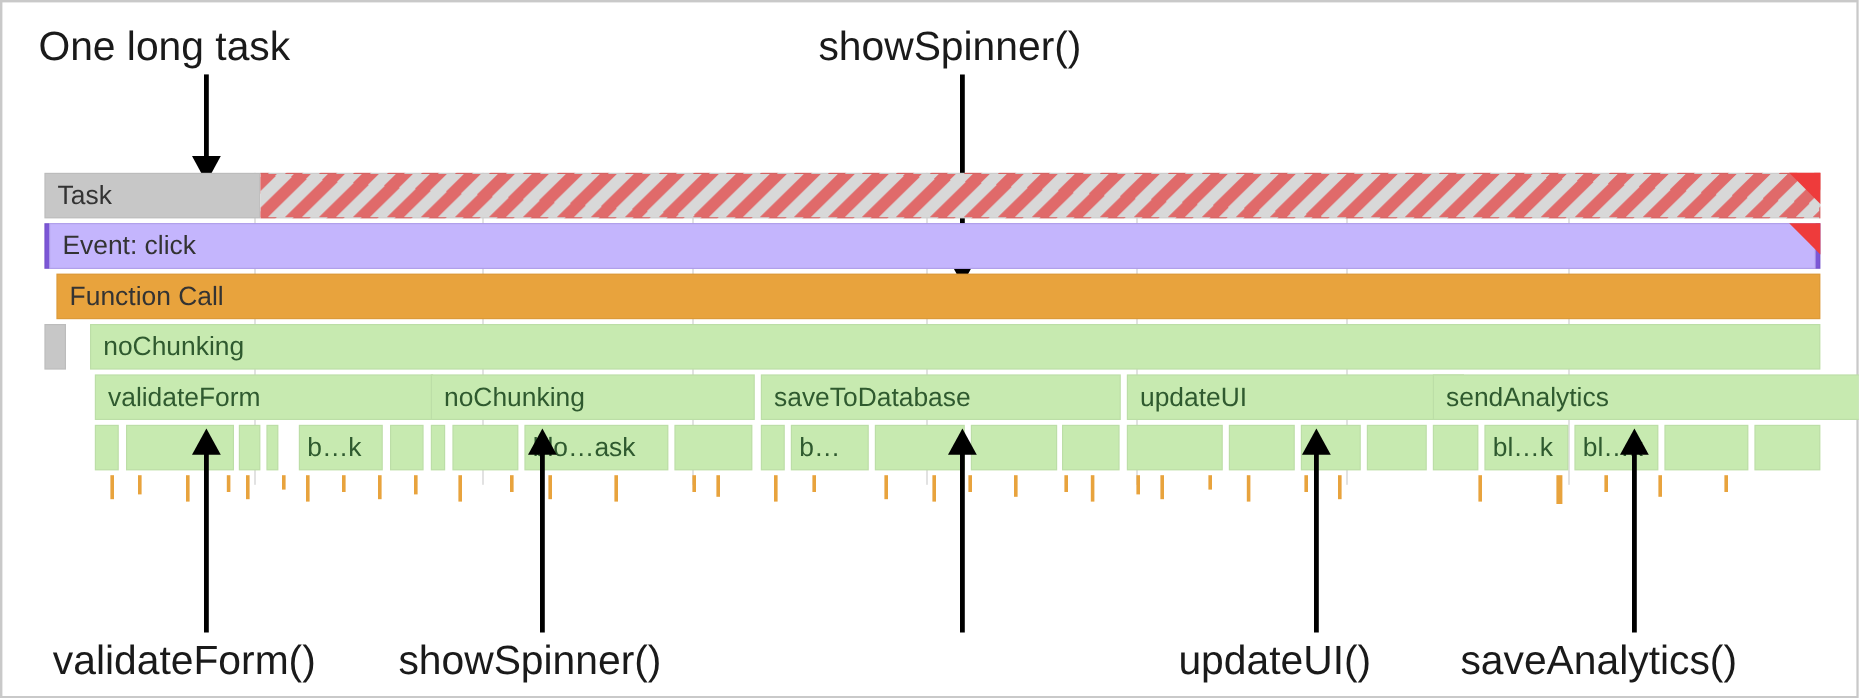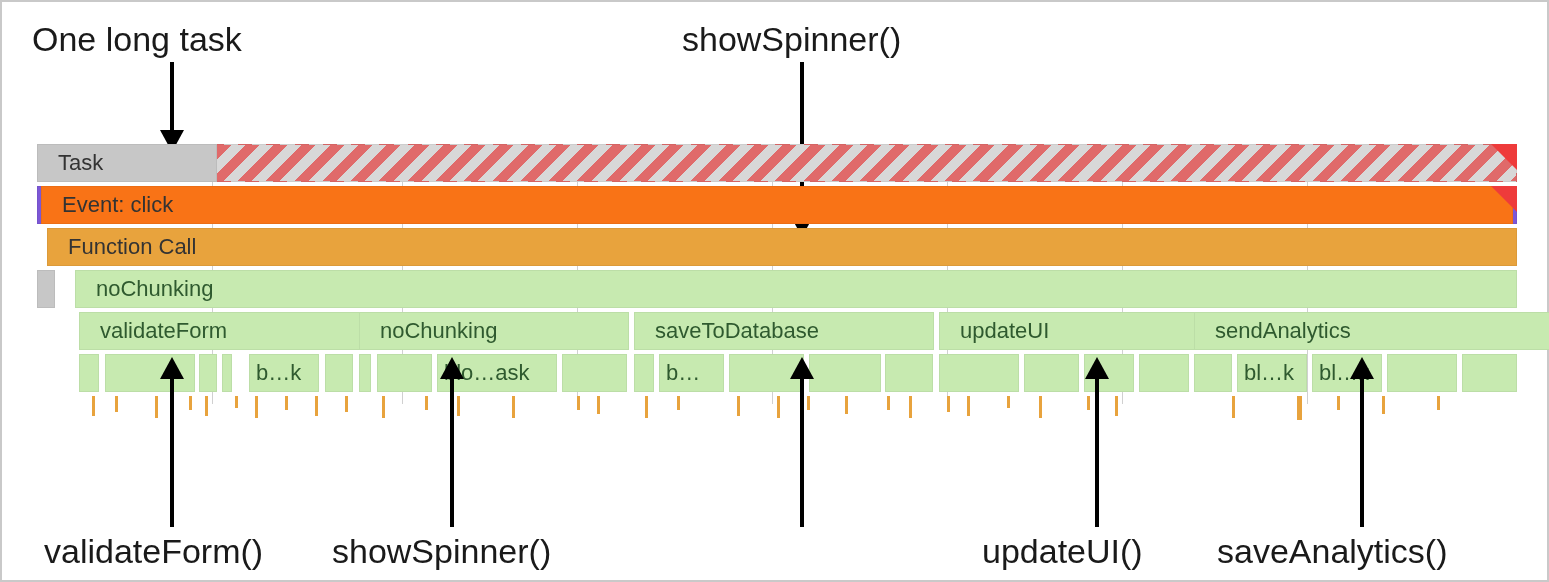--- a/index.html
+++ b/index.html
@@ -37,21 +37,21 @@
     margin-bottom: 4px;
   }
   .bar {
     position: absolute;
     height: 100%;
     font-size: 22px;
     font-family: Arial, sans-serif;
     color: #333;
     display: flex;
     align-items: center;
-    padding-left: 20px;
+    padding-left: 10px;
     border: 1px solid rgba(0,0,0,0.05);
     white-space: nowrap;
     overflow: hidden;
   }
   .task-bar {
     background: #c7c7c7;
   }
   .task-long {
     background: repeating-linear-gradient(
       135deg,
@@ -66,21 +66,21 @@
   .red-triangle {
     position: absolute;
     width: 0;
     height: 0;
     border-style: solid;
   }
   .event-border {
     background: #7c57d6;
   }
   .event-bar {
-    background: #f97316;
+    background: #c4b5fd;
   }
   .funccall-bar {
     background: #e8a33d;
   }
   .green-bar {
     background: #c7eab0;
     color: #2f5a2f;
   }
   .grey-sliver {
     background: #c7c7c7;

